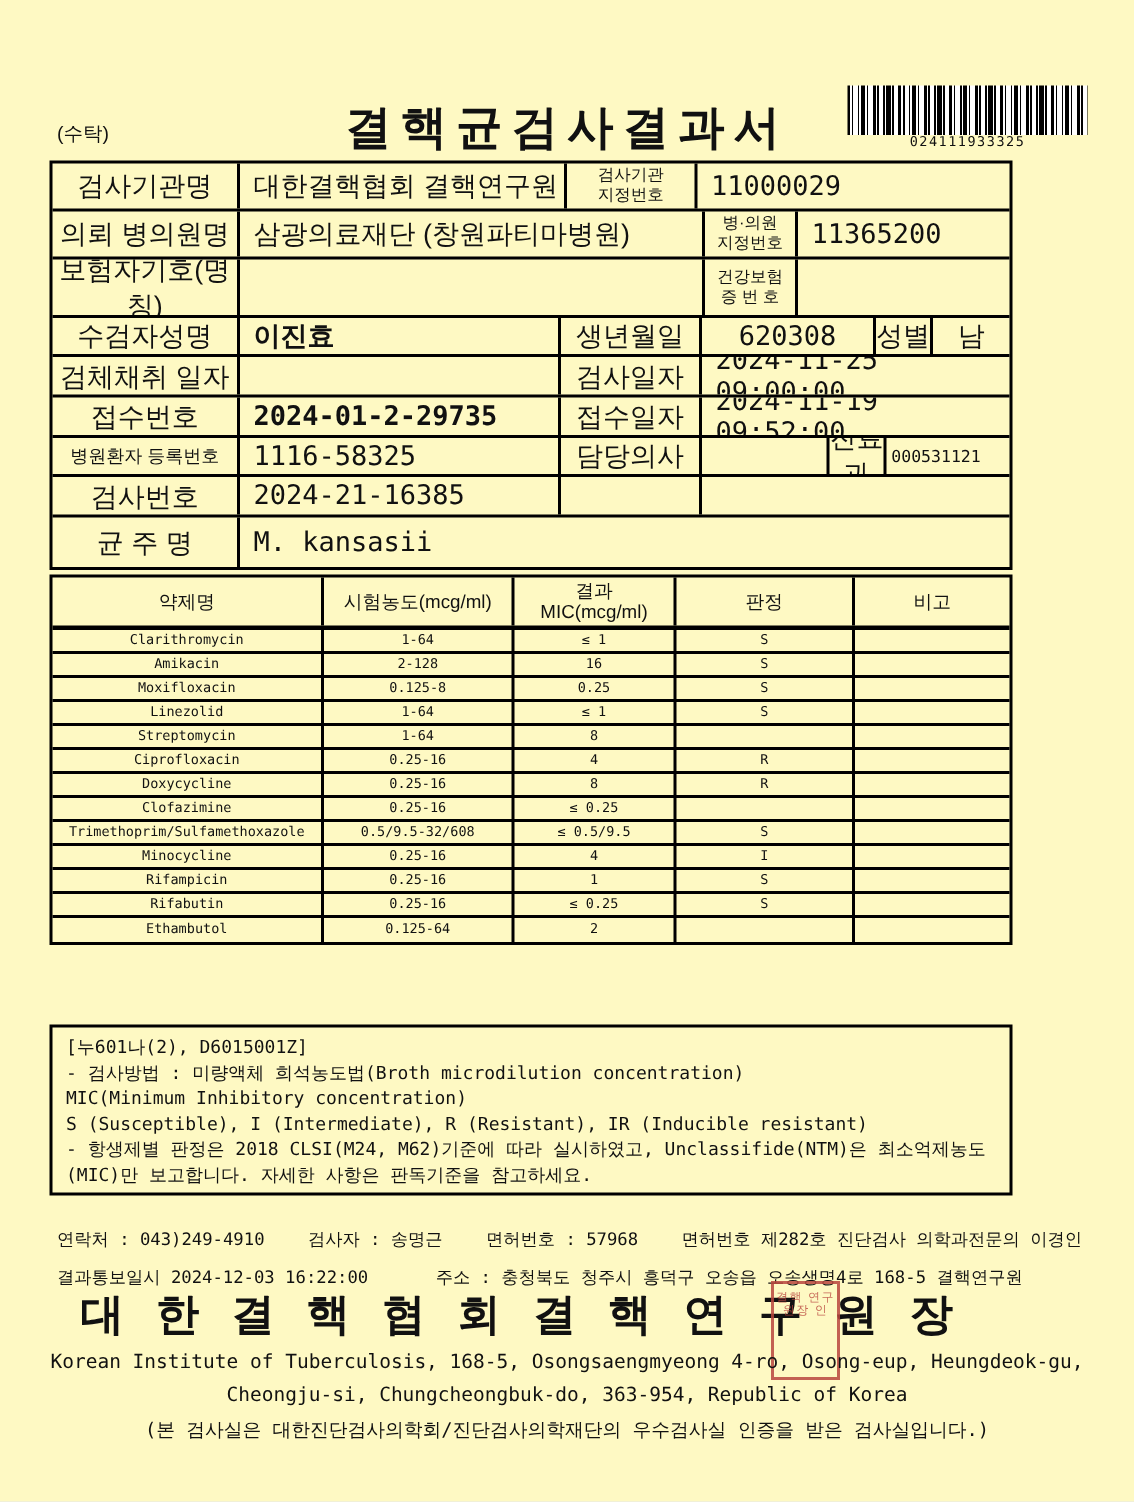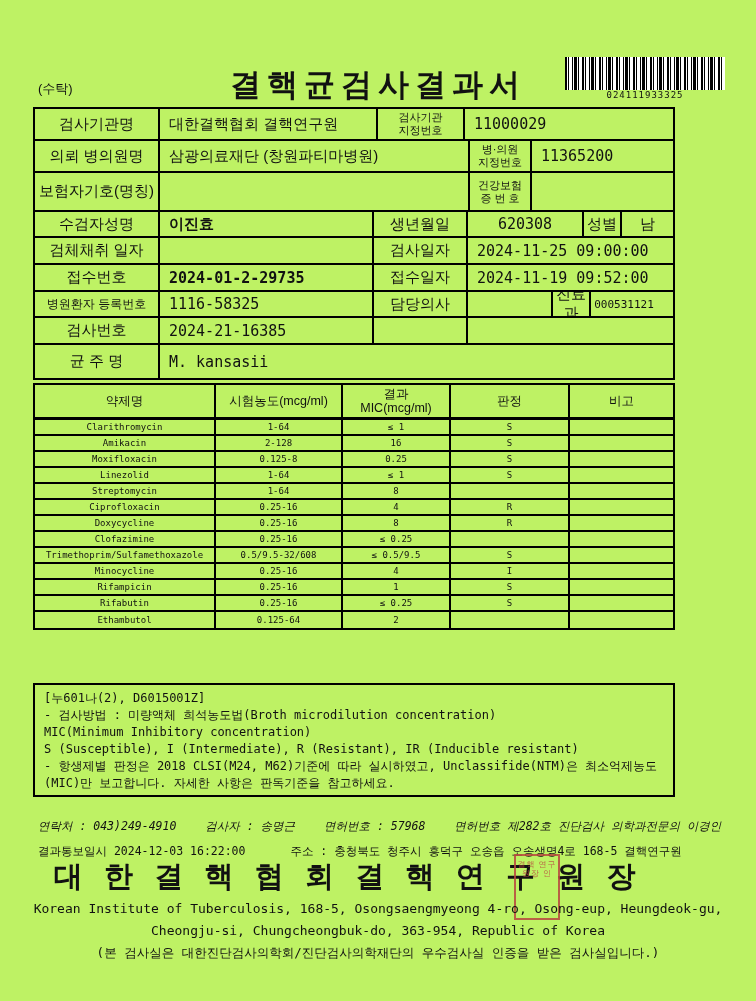--- a/index.html
+++ b/index.html
@@ -1,34 +1,34 @@
 <!DOCTYPE html>
 <html><head>
 <meta charset="utf-8">
 <style>
   html,body{margin:0;padding:0;background:#e8e8e8;}
-  #page{position:relative;width:756px;height:1001px;background:#bef264;margin:0 auto;
+  #page{position:relative;width:756px;height:1001px;background:#fef9c3;margin:0 auto;
         font-family:"Liberation Sans",sans-serif;color:#111;overflow:hidden;}
 
   
   #consign{position:absolute;left:38px;top:80px;font-size:13px;}
   #doc-title{position:absolute;left:0;right:0;top:64px;text-align:center;
              font-family:"Liberation Serif",serif;font-weight:bold;font-size:31px;letter-spacing:6px;}
   #barcode-wrap{position:absolute;left:565px;top:57px;width:160px;}
   #barcode{height:33px;background:
       repeating-linear-gradient(90deg,#000 0 2px,#fff 2px 3px,#000 3px 4px,#fff 4px 7px,
         #000 7px 8px,#fff 8px 9px,#000 9px 12px,#fff 12px 13px,#000 13px 14px,#fff 14px 17px);}
   #barcode-num{font-size:9px;text-align:center;letter-spacing:1px;font-family:"DejaVu Sans Mono",monospace;}
 
   
   #info-table{position:absolute;left:33px;top:107px;width:642px;border:2px solid #000;box-sizing:border-box;}
   .irow{display:flex;border-bottom:2px solid #000;box-sizing:border-box;}
   .irow:last-child{border-bottom:none;}
   .cell{box-sizing:border-box;border-right:2px solid #000;display:flex;align-items:center;
-        font-size:15px;overflow:hidden;}
+        font-size:18px;overflow:hidden;}
   .cell.last{border-right:none;}
   .lbl{justify-content:center;text-align:center;}
   .val{padding-left:9px;}
   .ctr{justify-content:center;text-align:center;}
   .small2{flex-direction:column;font-size:11px;line-height:13px;}
   .bold{font-weight:bold;}
   .mono{font-family:"DejaVu Sans Mono",monospace;}
 
   
   #drug-table{position:absolute;left:33px;top:383px;width:642px;border:2px solid #000;box-sizing:border-box;}
@@ -42,21 +42,21 @@
          align-items:center;font-size:9px;font-family:"DejaVu Sans Mono",monospace;overflow:hidden;}
   .c0{width:181px;} .c1{width:127px;} .c2{width:108px;} .c3{width:119px;} .c4{width:103px;border-right:none;}
 
   
   #notes-box{position:absolute;left:33px;top:683px;width:642px;height:114px;border:2px solid #000;
              box-sizing:border-box;padding:5px 9px;font-family:"DejaVu Sans Mono",monospace;
              font-size:12px;line-height:17px;white-space:nowrap;}
 
   
   .foot-line{position:absolute;font-size:11.5px;font-family:"DejaVu Sans Mono",monospace;white-space:nowrap;}
-  #foot1{left:38px;top:819px;font-style:italic;}
+  #foot1{left:38px;top:819px;}
   #foot2{left:38px;top:844px;}
   .fseg{display:inline-block;margin-right:22px;}
 
   #org-line{position:absolute;left:0;right:60px;top:857px;text-align:center;
             font-family:"Liberation Serif",serif;font-weight:bold;font-size:29px;letter-spacing:7px;}
   #seal{position:absolute;left:514px;top:854px;width:46px;height:66px;border:2px solid rgba(185,70,62,.85);
         box-sizing:border-box;color:rgba(185,70,62,.8);font-size:8px;line-height:9px;overflow:hidden;
         text-align:center;padding-top:4px;letter-spacing:1px;filter:blur(.3px);}
 
   .addr{position:absolute;left:0;right:0;text-align:center;font-family:"DejaVu Sans Mono",monospace;

